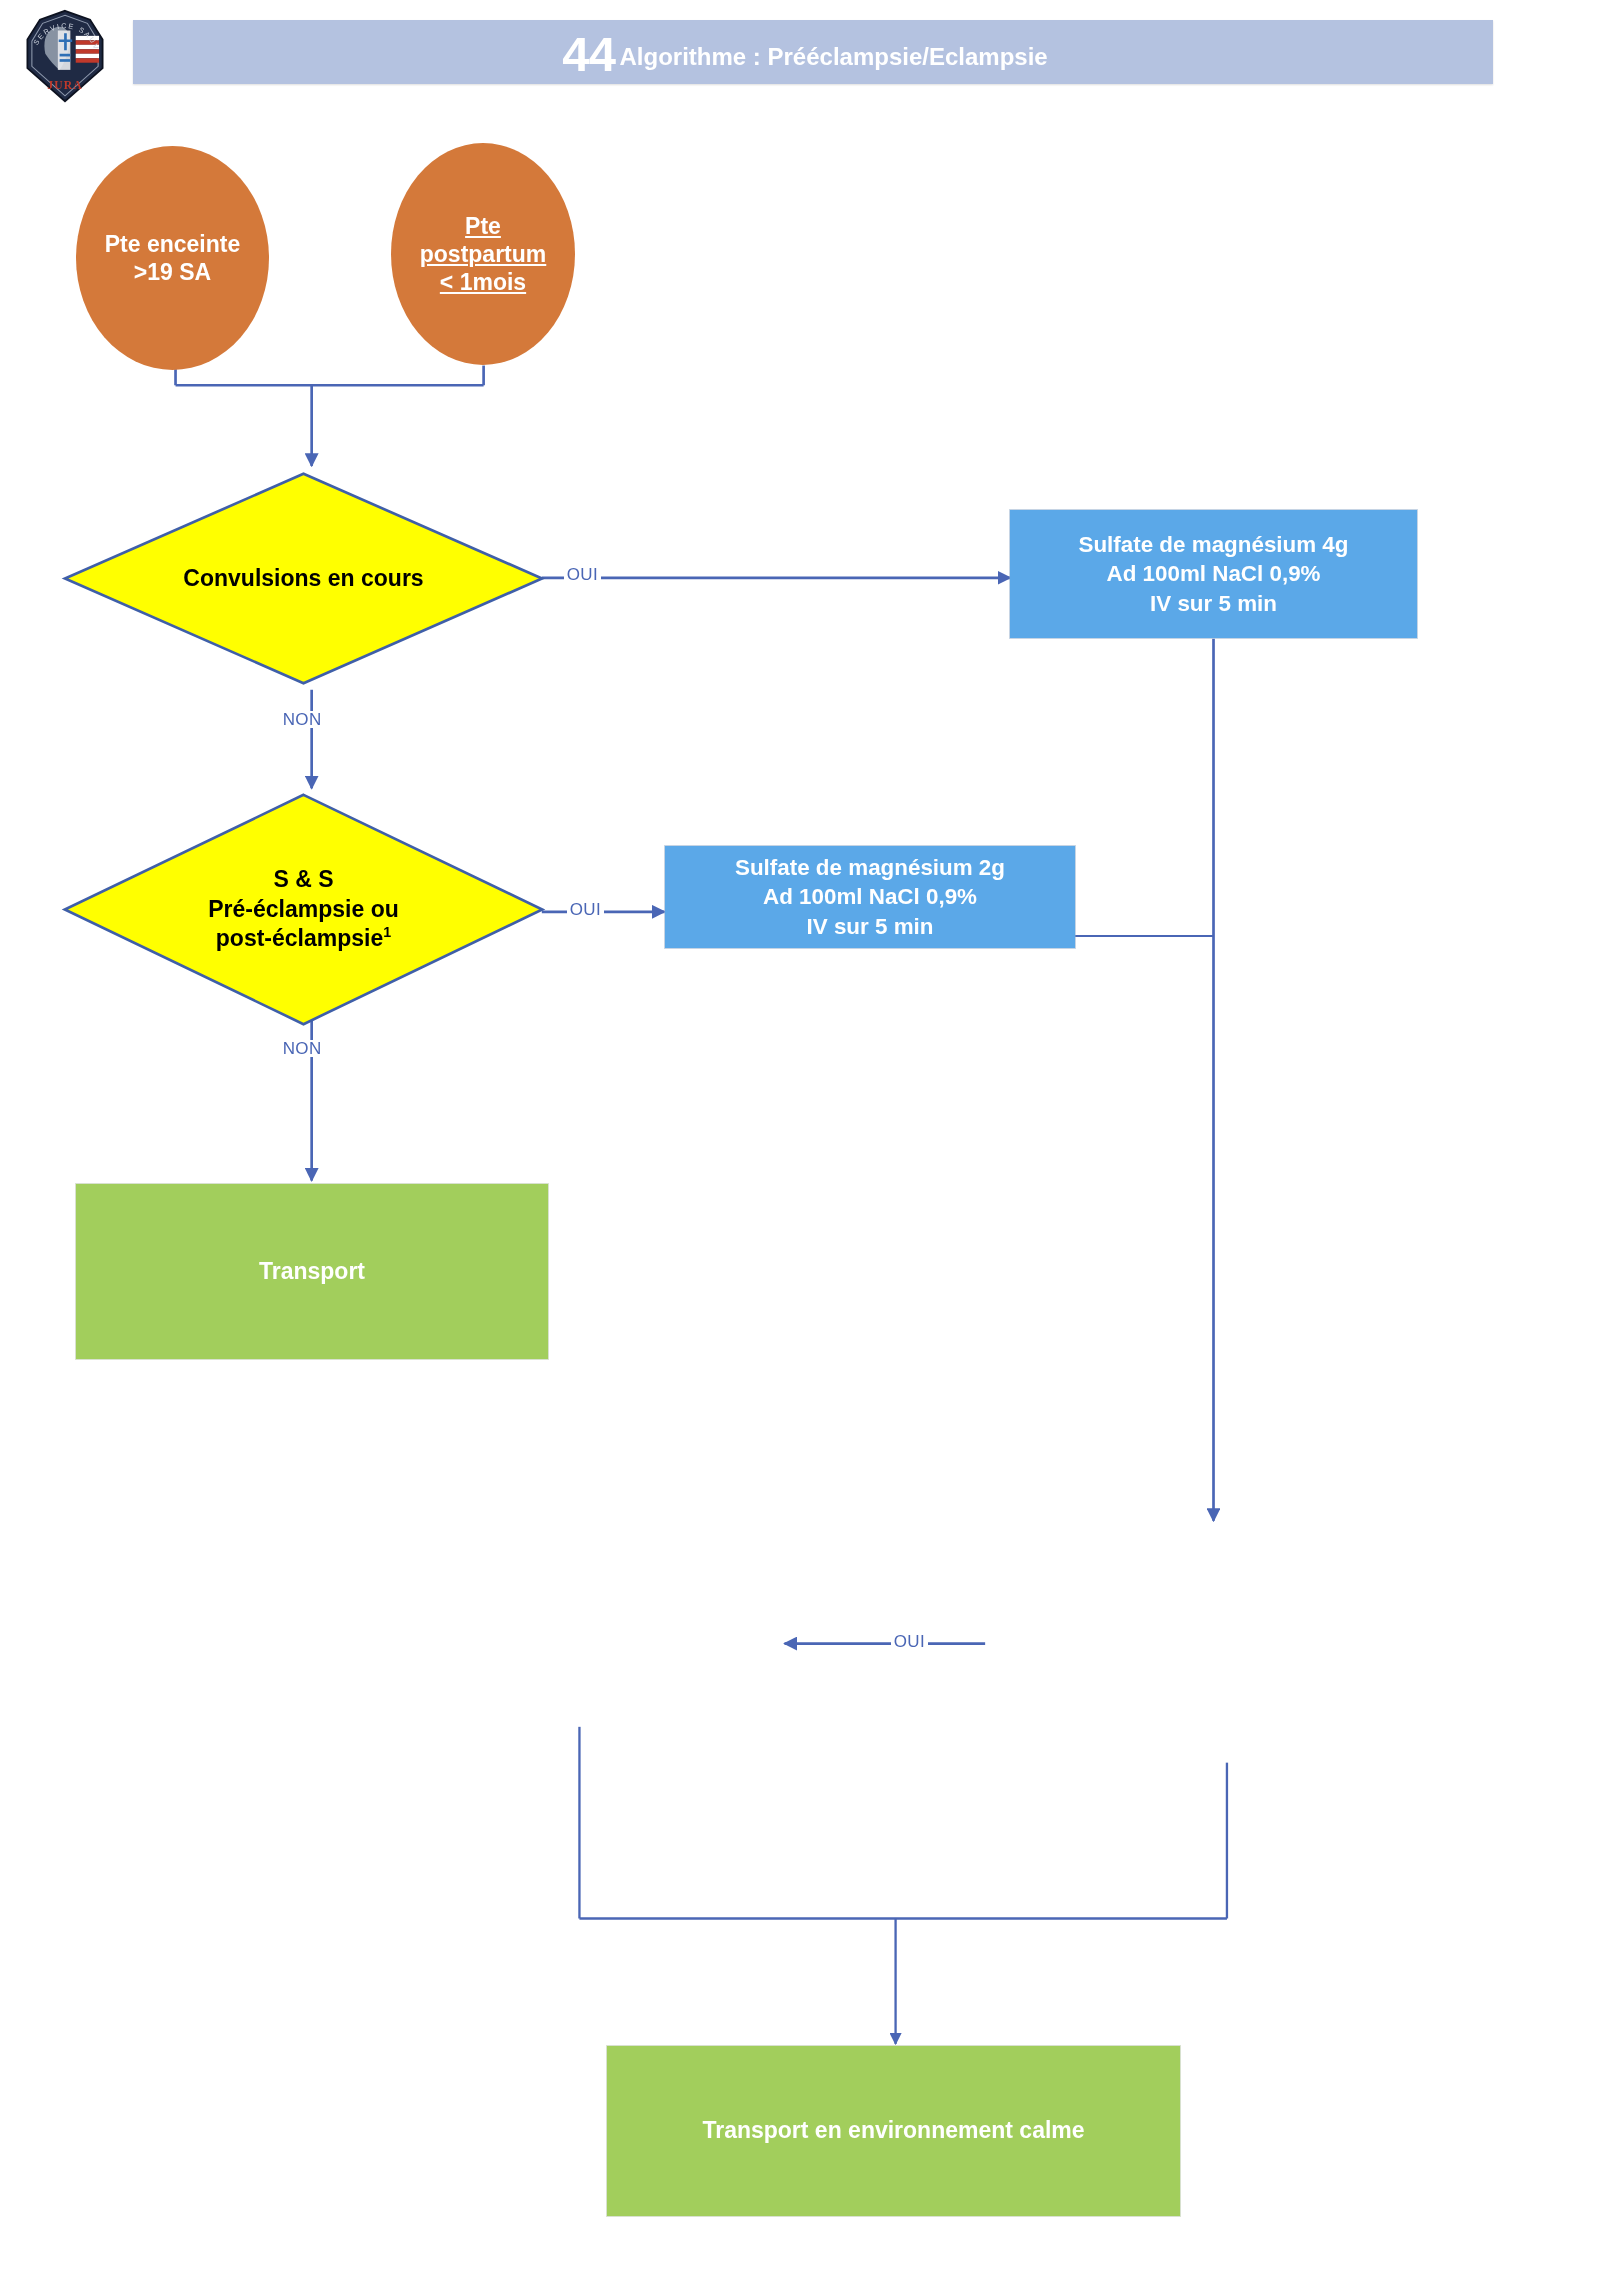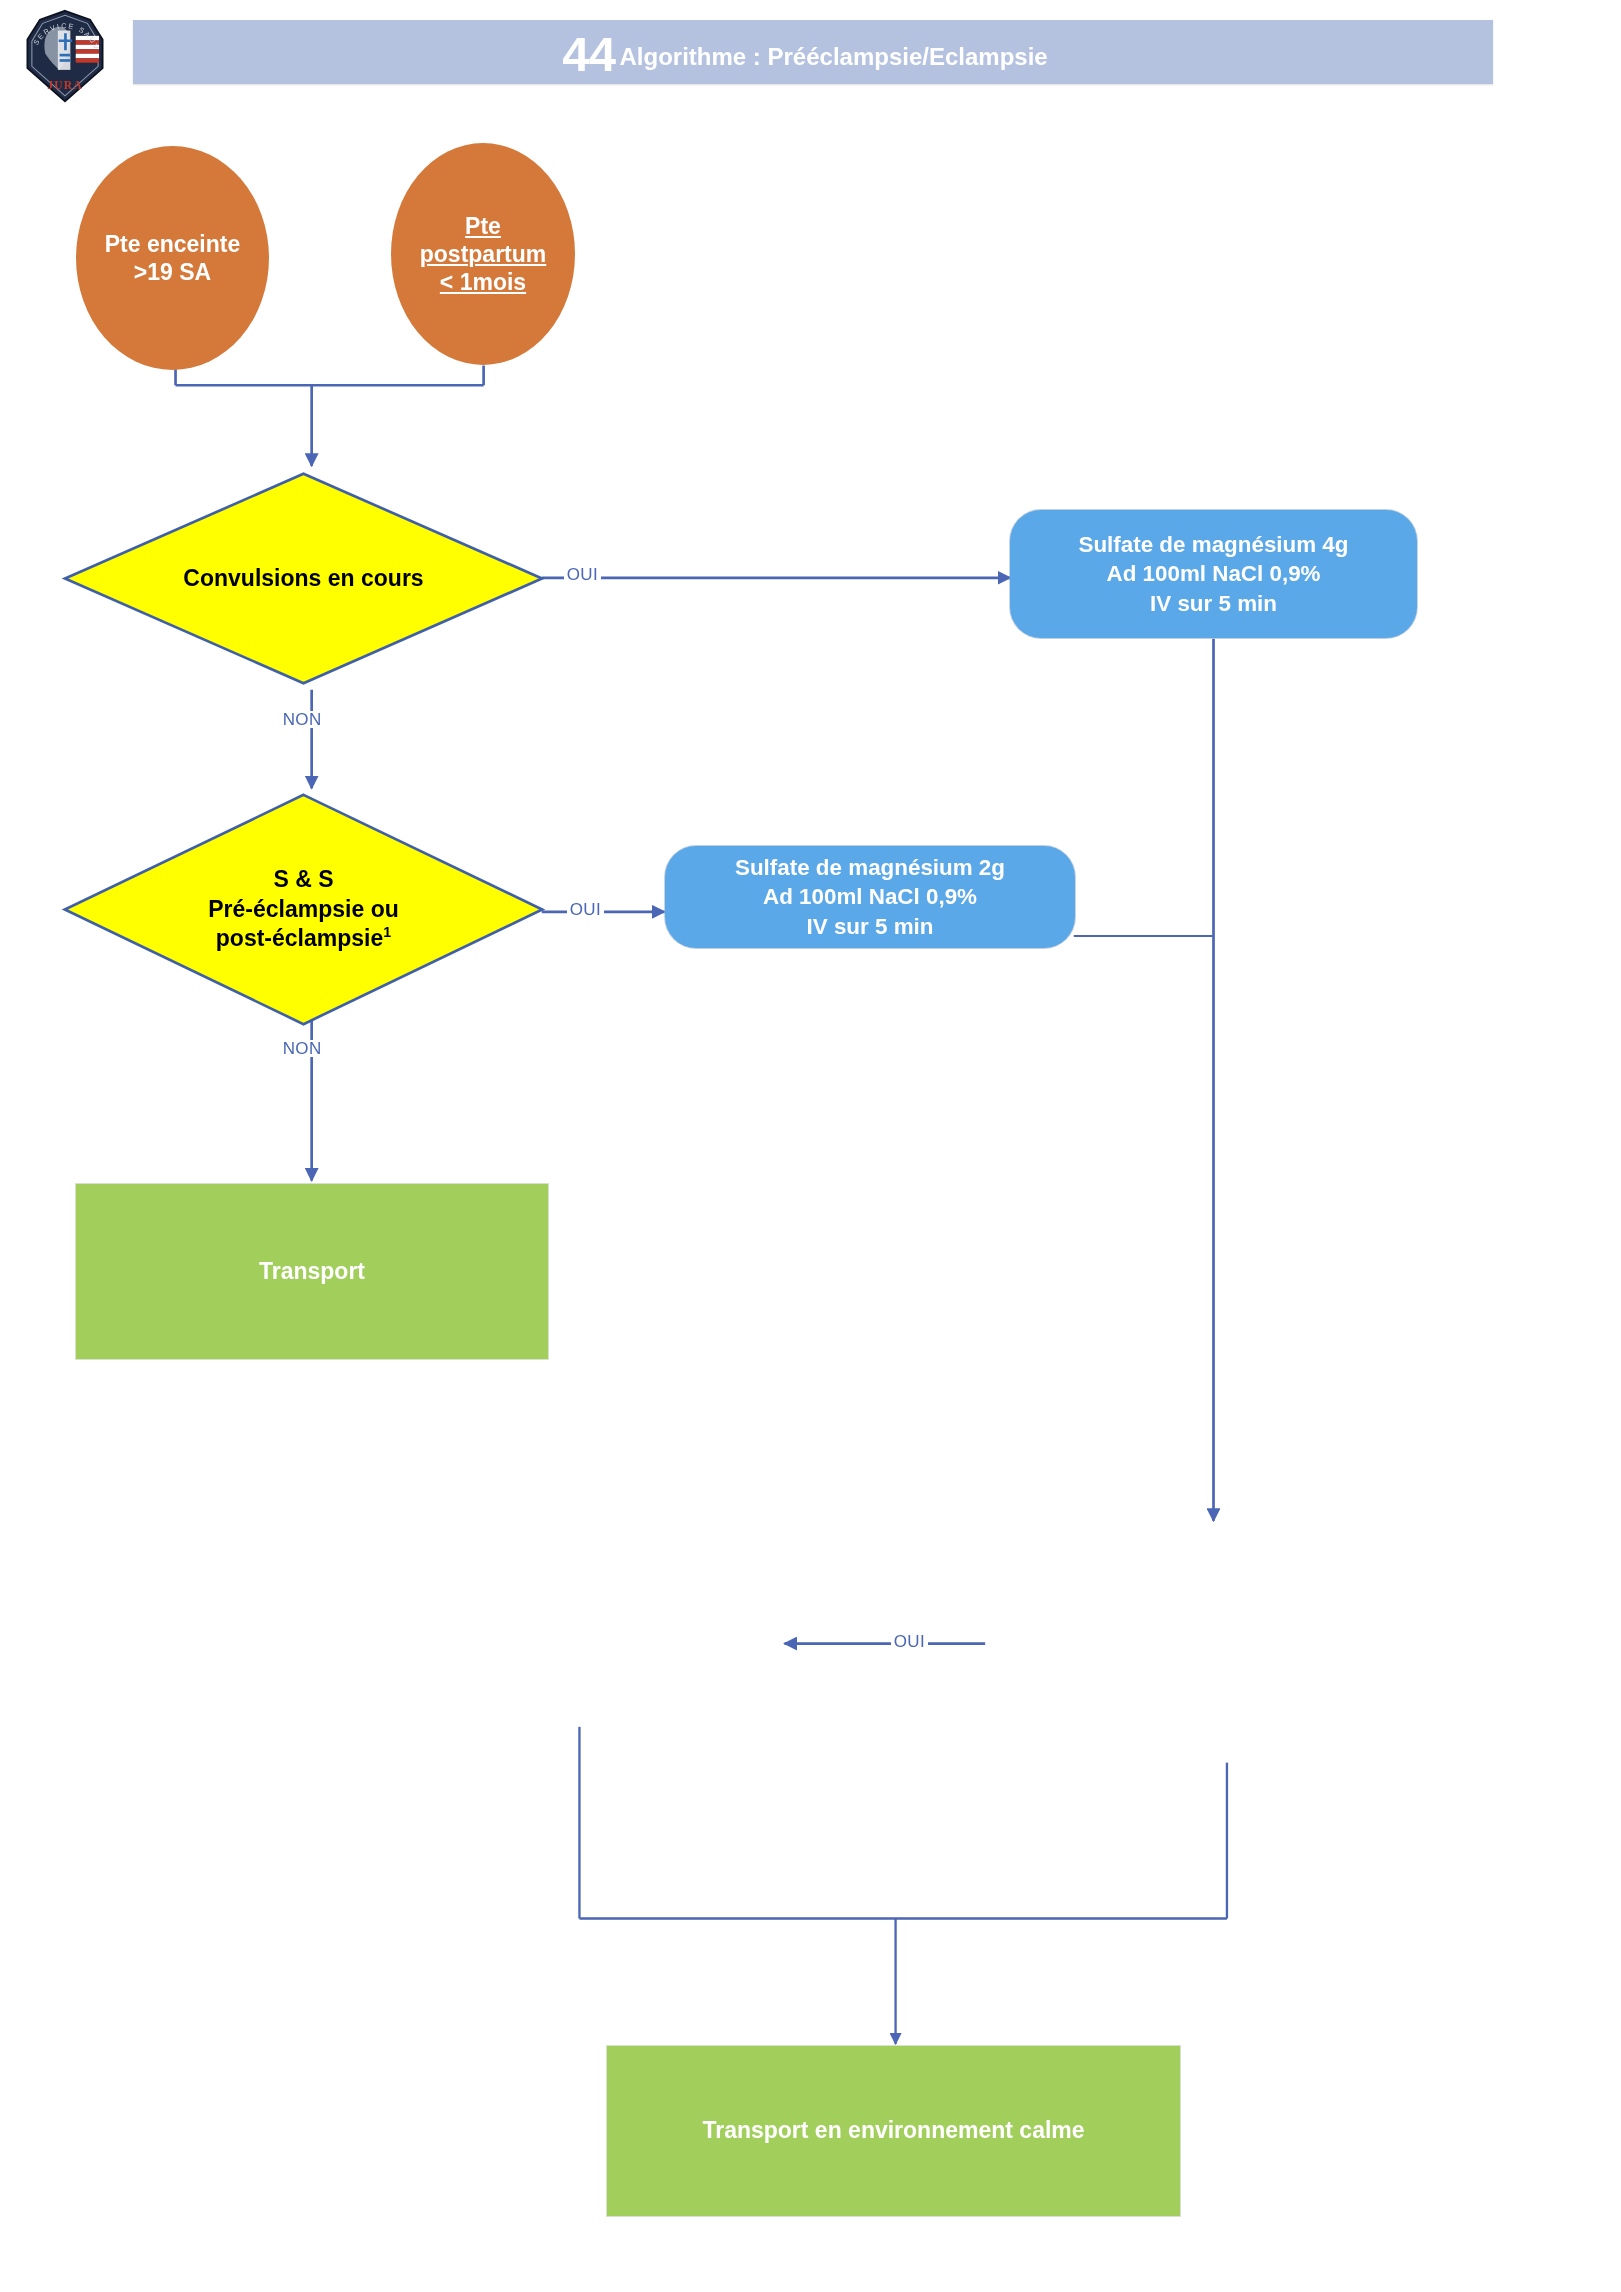--- a/index.html
+++ b/index.html
@@ -85,21 +85,20 @@
     font-size: 23px;
     line-height: 1.22;
   }
   .rect-blue {
     background: #5ba8e8;
     color: #ffffff;
     font-weight: bold;
     font-size: 22.4px;
     line-height: 1.30;
     box-shadow: 0 0 0 0.9px rgba(140,170,200,0.55);
-    border-radius: 31px;
   }
   .rect-green {
     background: #a2ce5c;
     color: #ffffff;
     font-weight: bold;
     font-size: 23px;
     line-height: 1.3;
     box-shadow: 0 0 0 0.9px rgba(170,190,150,0.5);
   }
   .diamond-wrap {

